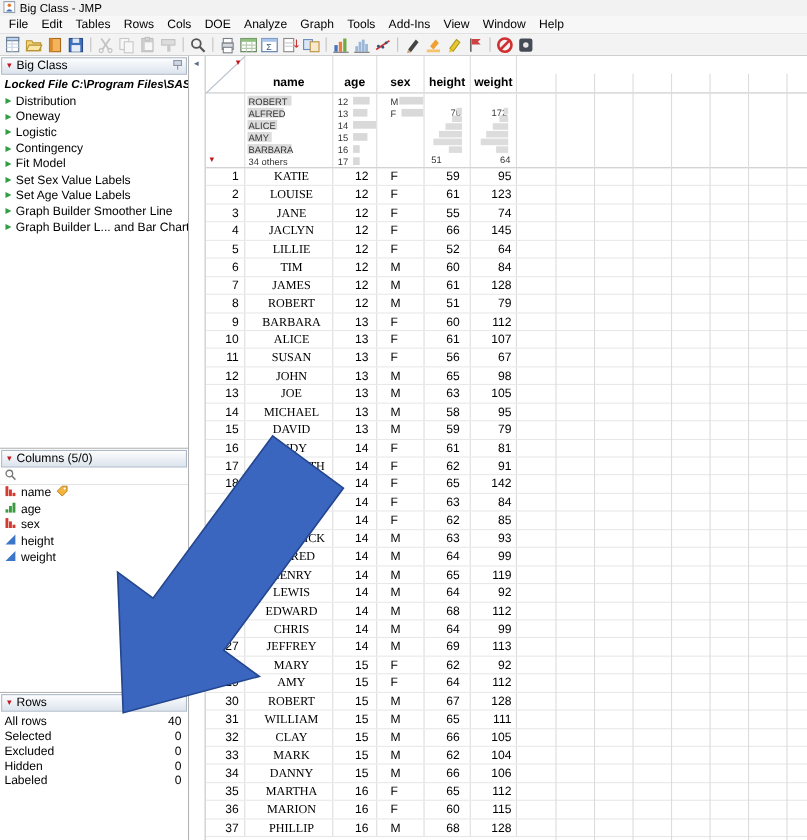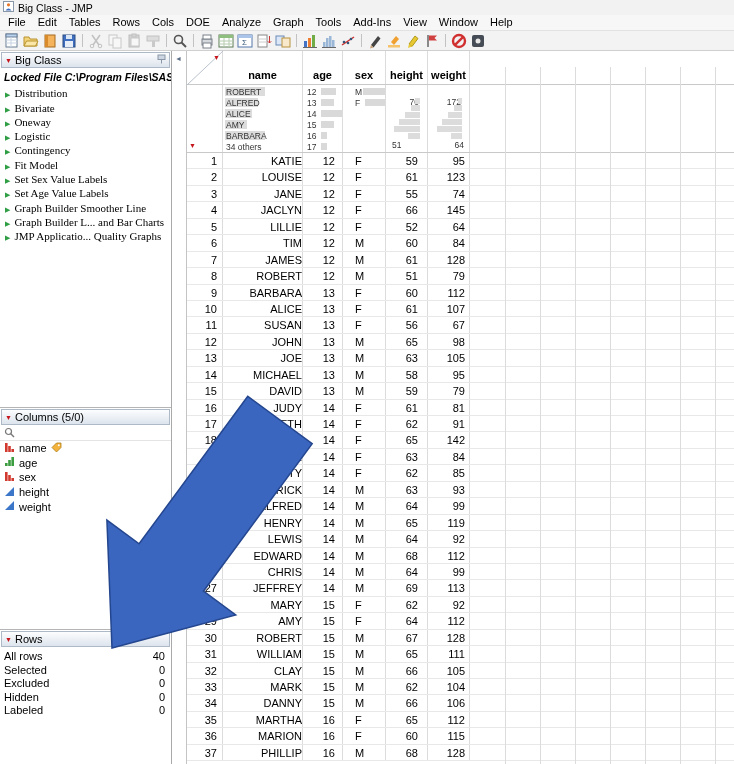--- a/index.html
+++ b/index.html
@@ -19,21 +19,21 @@
   .panel{overflow:hidden;}
   .table-panel{height:356px;}
   .columns-panel{height:221px;border-top:1px solid #b5b5b5;}
   .rows-panel{flex:1;border-top:1px solid #b5b5b5;}
   .panel-header{height:14px;margin:1px;background:linear-gradient(#fcfdfe,#dde4ed);border:1px solid #aeb9c8;
     display:flex;align-items:center;gap:3px;padding:0 3px;}
   .panel-title{flex:1;white-space:nowrap;overflow:hidden;}
   .red-tri{color:#c4161c;font-size:7px;line-height:1;}
   .green-tri{color:#2f9e44;font-size:7px;line-height:1;}
   .locked-file{font-style:italic;font-size:10.5px;padding:2px 0 2px 4px;white-space:nowrap;overflow:hidden;font-weight:bold;}
-  .script-item{display:flex;align-items:flex-end;gap:4px;padding-left:5px;height:14.3px;white-space:nowrap;overflow:hidden;font-family:Liberation Serif, serif;}
+  .script-item{display:flex;align-items:center;gap:4px;padding-left:5px;height:14.3px;white-space:nowrap;overflow:hidden;}
   .search-row{height:14px;display:flex;align-items:center;padding-left:4px;border-bottom:1px solid #e4e4e4;}
   .col-item{display:flex;align-items:center;gap:4px;padding-left:4px;height:14.6px;white-space:nowrap;}
   .rows-stats{padding:2px 6px 0 4px;}
   .stat-row{display:flex;justify-content:space-between;height:13.6px;line-height:13.6px;}
   
   .tablearea{flex:1;display:flex;background:#fff;overflow:hidden;}
   .gutter{width:15px;min-width:15px;border-right:1px solid #c4c4c4;box-sizing:border-box;position:relative;}
   .collapse-tri{position:absolute;top:4px;left:3px;font-size:7px;color:#5a6c84;}
   .grid{flex:1;position:relative;overflow:hidden;}
   .hdr-block{height:34px;display:flex;border-bottom:1px solid #c9c9c9;box-sizing:border-box;}
@@ -53,21 +53,21 @@
   .sex-num{width:10px;padding-left:12px;}
   .top-label{position:absolute;top:12px;right:8px;}
   .bot-left{position:absolute;bottom:2px;left:6px;}
   .bot-right{position:absolute;bottom:2px;right:5px;}
   .hist{position:absolute;top:13px;right:7px;display:flex;flex-direction:column;align-items:flex-end;gap:1px;}
   .hist div{height:6px;background:#dcdcdc;}
   .rows{position:relative;}
   .drow{display:flex;height:16.45px;line-height:16.45px;border-bottom:1px solid #e8e8e8;box-sizing:border-box;}
   .dc{box-sizing:border-box;border-right:1px solid #dcdcdc;overflow:hidden;white-space:nowrap;}
   .c0{width:36px;min-width:36px;text-align:right;padding-right:5px;}
-  .c1{width:80px;min-width:80px;text-align:right;padding-left:5px;}
+  .c1{width:80px;min-width:80px;text-align:center;padding-left:5px;font-family:Liberation Serif, serif;}
   .c2{width:40px;min-width:40px;text-align:right;padding-right:7px;}
   .c3{width:43px;min-width:43px;text-align:left;padding-left:12px;}
   .c4{width:42px;min-width:42px;text-align:right;padding-right:9px;}
   .c5{width:42px;min-width:42px;text-align:right;padding-right:4px;}
   .vline{position:absolute;top:16px;bottom:0;width:1px;background:#dcdcdc;}
   .arrow-overlay{position:absolute;left:0;top:0;z-index:60;pointer-events:none;}
 </style>
 </head>
 <body>
 
@@ -277,24 +277,20 @@
               </svg></span>
         </div>
         <div class="locked-file">Locked File C:\Program Files\SAS\J</div>
         <div id="script-list">
             <div class="script-item">
               <span class="green-tri">▶</span>
               <span>Distribution</span>
             </div>
             <div class="script-item">
               <span class="green-tri">▶</span>
-              <span>Bivariate</span>
-            </div>
-            <div class="script-item">
-              <span class="green-tri">▶</span>
               <span>Oneway</span>
             </div>
             <div class="script-item">
               <span class="green-tri">▶</span>
               <span>Logistic</span>
             </div>
             <div class="script-item">
               <span class="green-tri">▶</span>
               <span>Contingency</span>
             </div>
@@ -310,24 +306,20 @@
               <span class="green-tri">▶</span>
               <span>Set Age Value Labels</span>
             </div>
             <div class="script-item">
               <span class="green-tri">▶</span>
               <span>Graph Builder Smoother Line</span>
             </div>
             <div class="script-item">
               <span class="green-tri">▶</span>
               <span>Graph Builder L... and Bar Charts</span>
-            </div>
-            <div class="script-item">
-              <span class="green-tri">▶</span>
-              <span>JMP Applicatio... Quality Graphs</span>
             </div>
           </div>
       </div>
 
       <div class="panel columns-panel">
         <div class="panel-header">
           <span class="red-tri">▼</span>
           <span class="panel-title">Columns (5/0)</span>
         </div>
         <div class="search-row">

